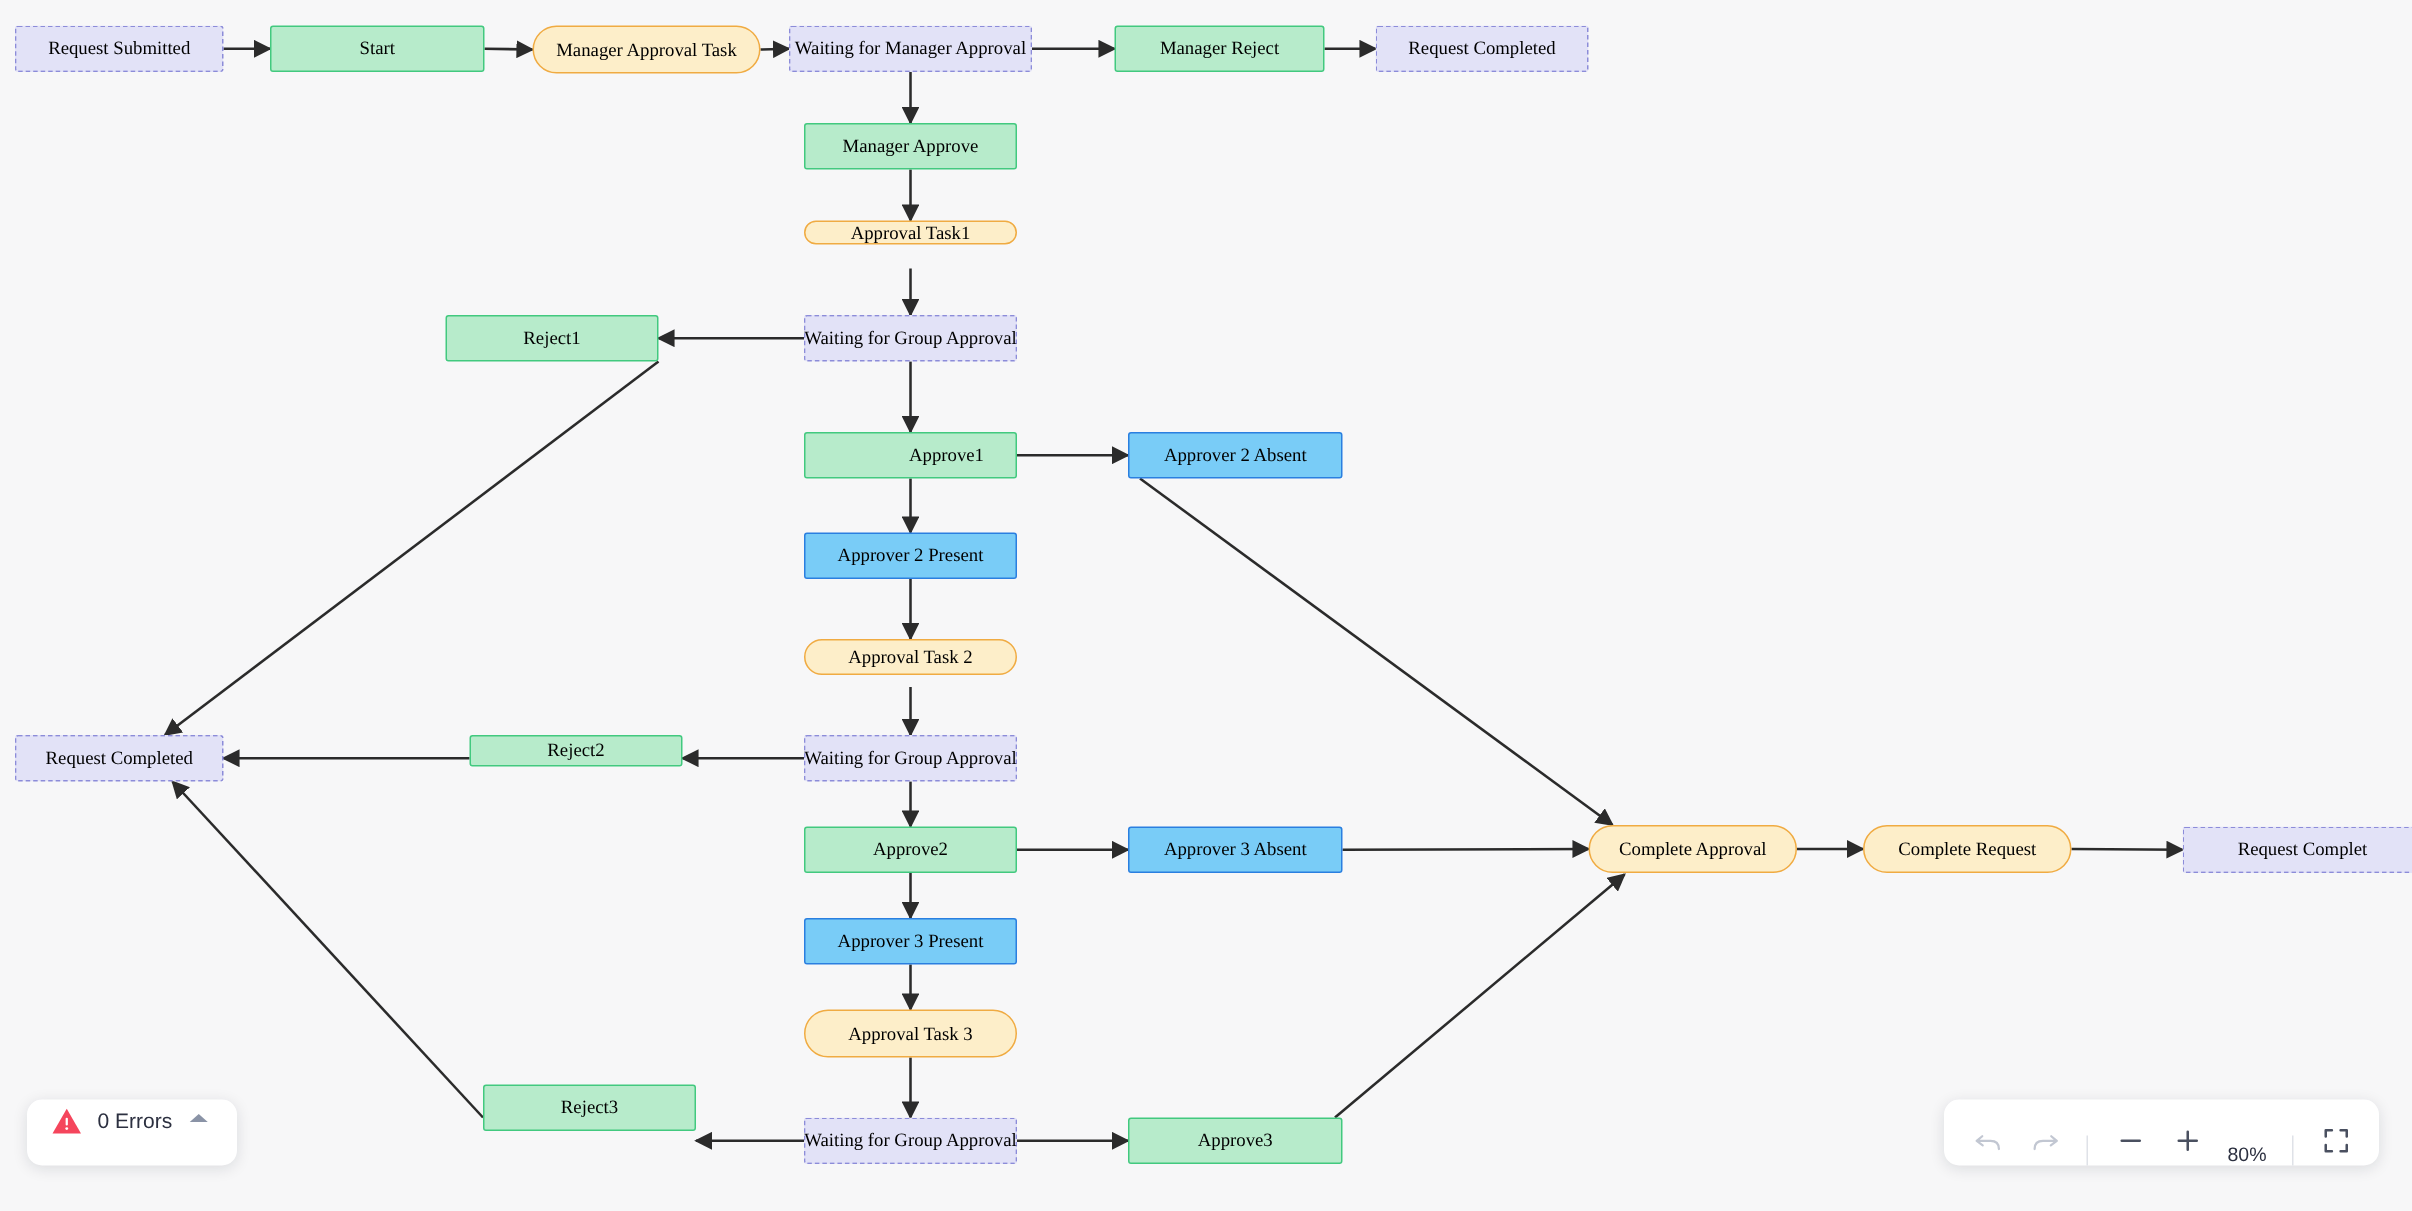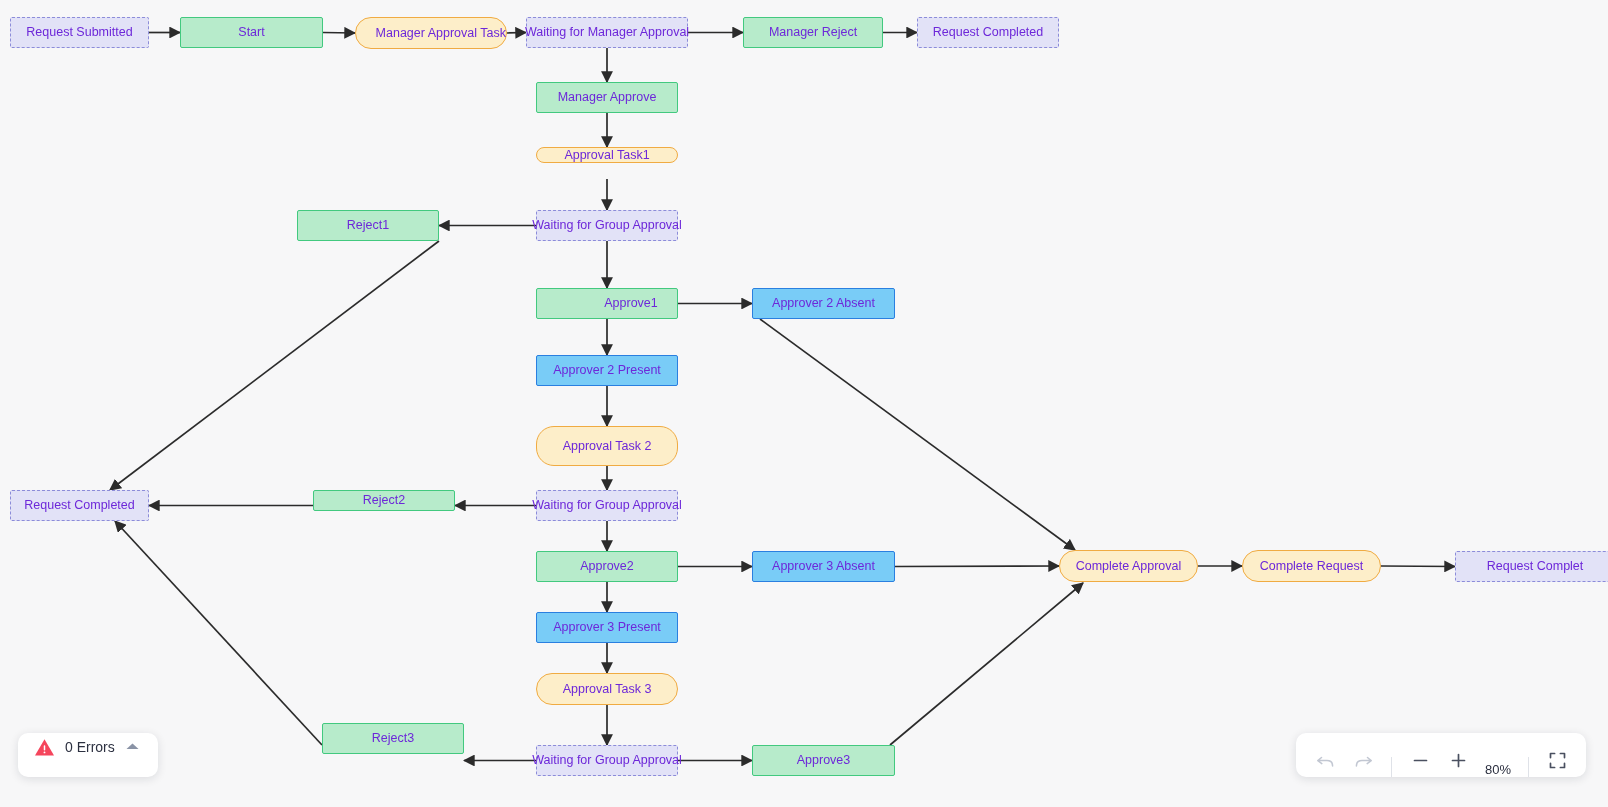--- a/index.html
+++ b/index.html
@@ -23,24 +23,25 @@
     pointer-events: none;
   }
   .node {
     position: absolute;
     display: flex;
     align-items: center;
     justify-content: center;
     text-align: center;
     font-size: 12.5px;
     line-height: 1.15;
-    color: #6d28d9;
+    color: #000000;
     white-space: nowrap;
     cursor: pointer;
     z-index: 2;
+    font-family: Liberation Serif, serif;
   }
   
   .n-state {
     background: #e2e2f7;
     border: 1.5px dashed #8c8cd9;
     border-radius: 2px;
   }
   .n-action {
     background: #b7ebcb;
     border: 1.5px solid #42c97f;
@@ -159,21 +160,21 @@
       </g>
   </svg>
 
   <div id="nodes-group">
       <div class="node n-state" style="left: 10px; top: 17px; width: 139px; height: 31px;">
         <span>Request Submitted</span>
       </div>
       <div class="node n-action" style="left: 180px; top: 17px; width: 143px; height: 31px;">
         <span>Start</span>
       </div>
-      <div class="node n-task" style="left: 355px; top: 17px; width: 152px; height: 32px; justify-content: flex-end;">
+      <div class="node n-task" style="left: 355px; top: 17px; width: 152px; height: 32px;">
         <span>Manager Approval Task</span>
       </div>
       <div class="node n-state" style="left: 526px; top: 17px; width: 162px; height: 31px;">
         <span>Waiting for Manager Approval</span>
       </div>
       <div class="node n-action" style="left: 743px; top: 17px; width: 140px; height: 31px;">
         <span>Manager Reject</span>
       </div>
       <div class="node n-state" style="left: 917px; top: 17px; width: 142px; height: 31px;">
         <span>Request Completed</span>
@@ -192,21 +193,21 @@
       </div>
       <div class="node n-action" style="left: 536px; top: 288px; width: 142px; height: 31px; padding-left: 48px;">
         <span>Approve1</span>
       </div>
       <div class="node n-cond" style="left: 752px; top: 288px; width: 143px; height: 31px;">
         <span>Approver 2 Absent</span>
       </div>
       <div class="node n-cond" style="left: 536px; top: 355px; width: 142px; height: 31px;">
         <span>Approver 2 Present</span>
       </div>
-      <div class="node n-task" style="left: 536px; top: 426px; width: 142px; height: 40px;">
+      <div class="node n-task" style="left: 536px; top: 426px; width: 142px; height: 24px;">
         <span>Approval Task 2</span>
       </div>
       <div class="node n-state" style="left: 10px; top: 490px; width: 139px; height: 31px;">
         <span>Request Completed</span>
       </div>
       <div class="node n-action" style="left: 313px; top: 490px; width: 142px; height: 21px;">
         <span>Reject2</span>
       </div>
       <div class="node n-state" style="left: 536px; top: 490px; width: 142px; height: 31px;">
         <span>Waiting for Group Approval</span>

